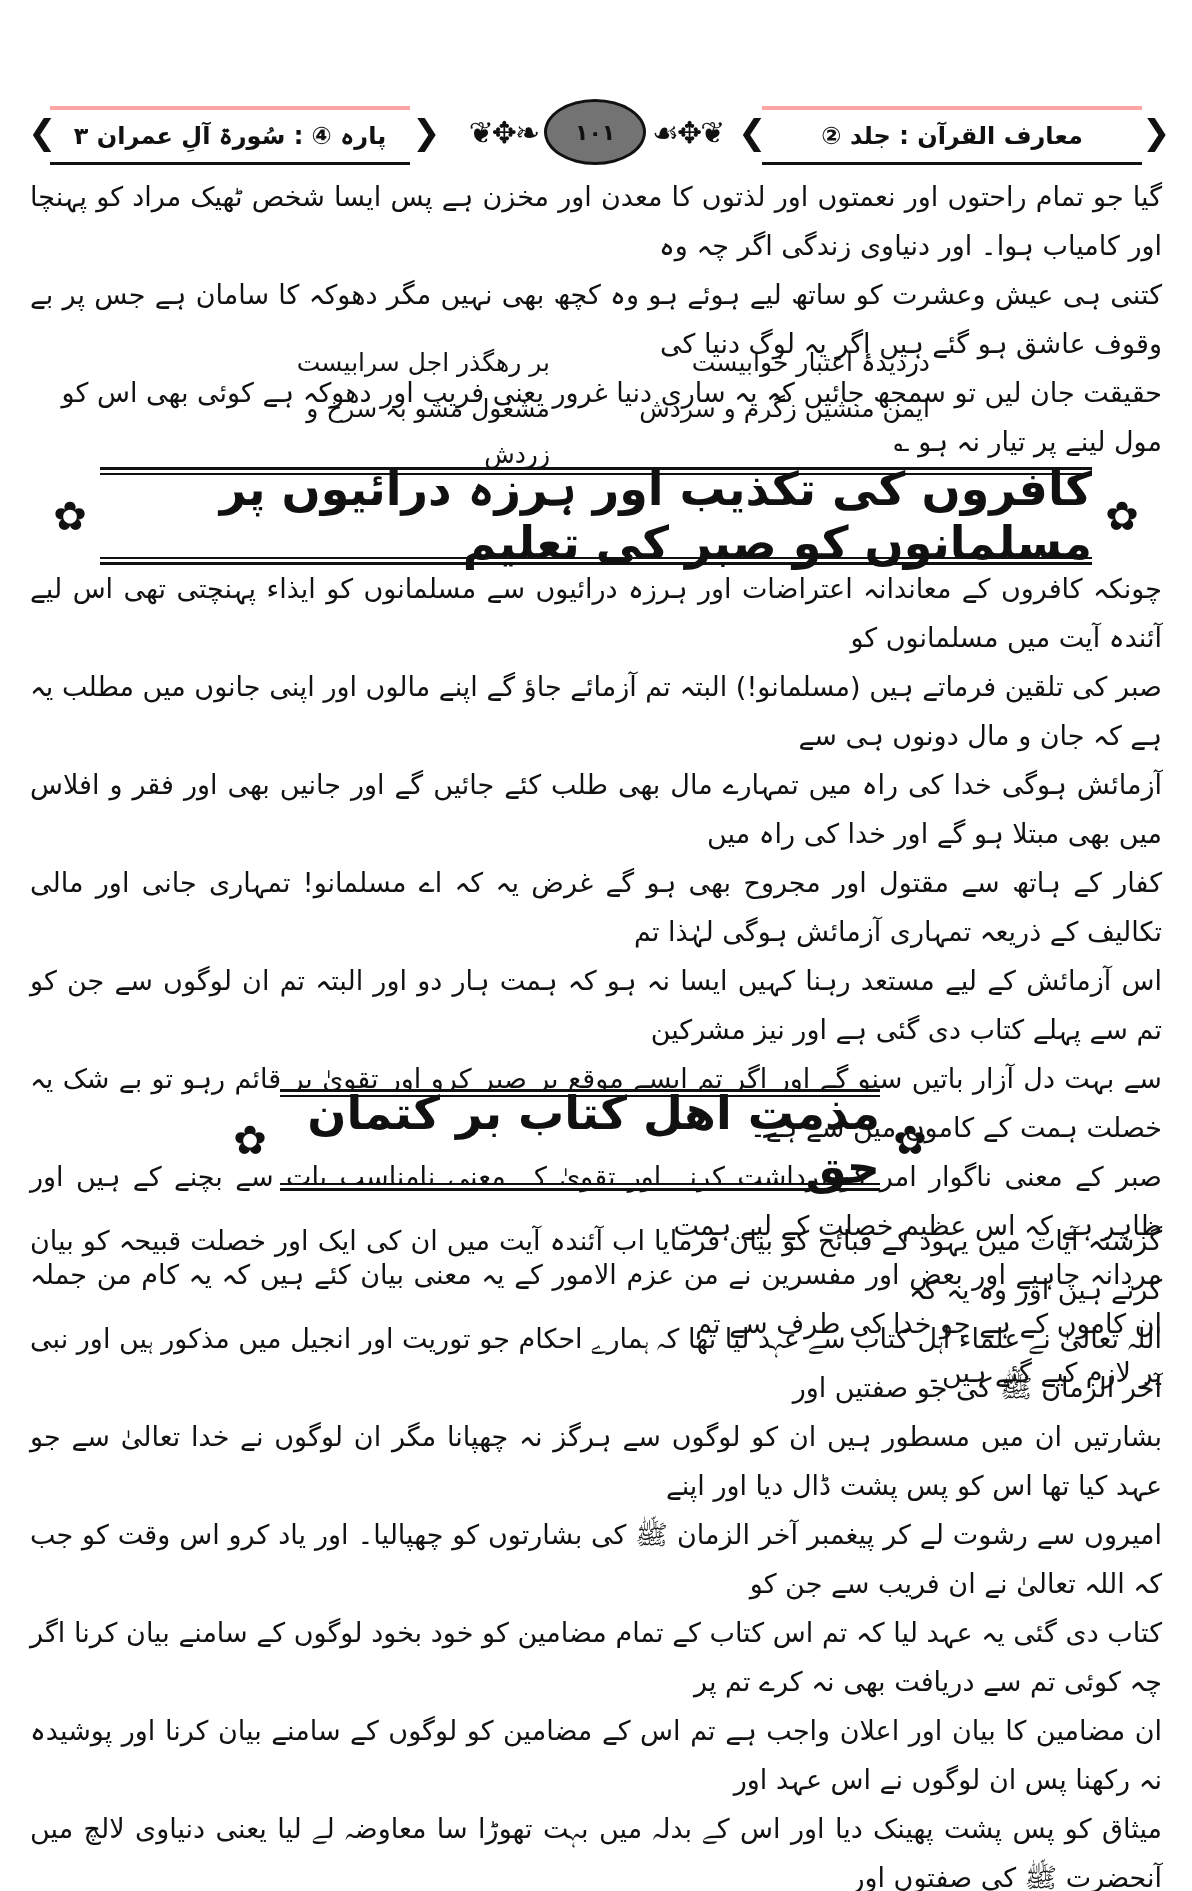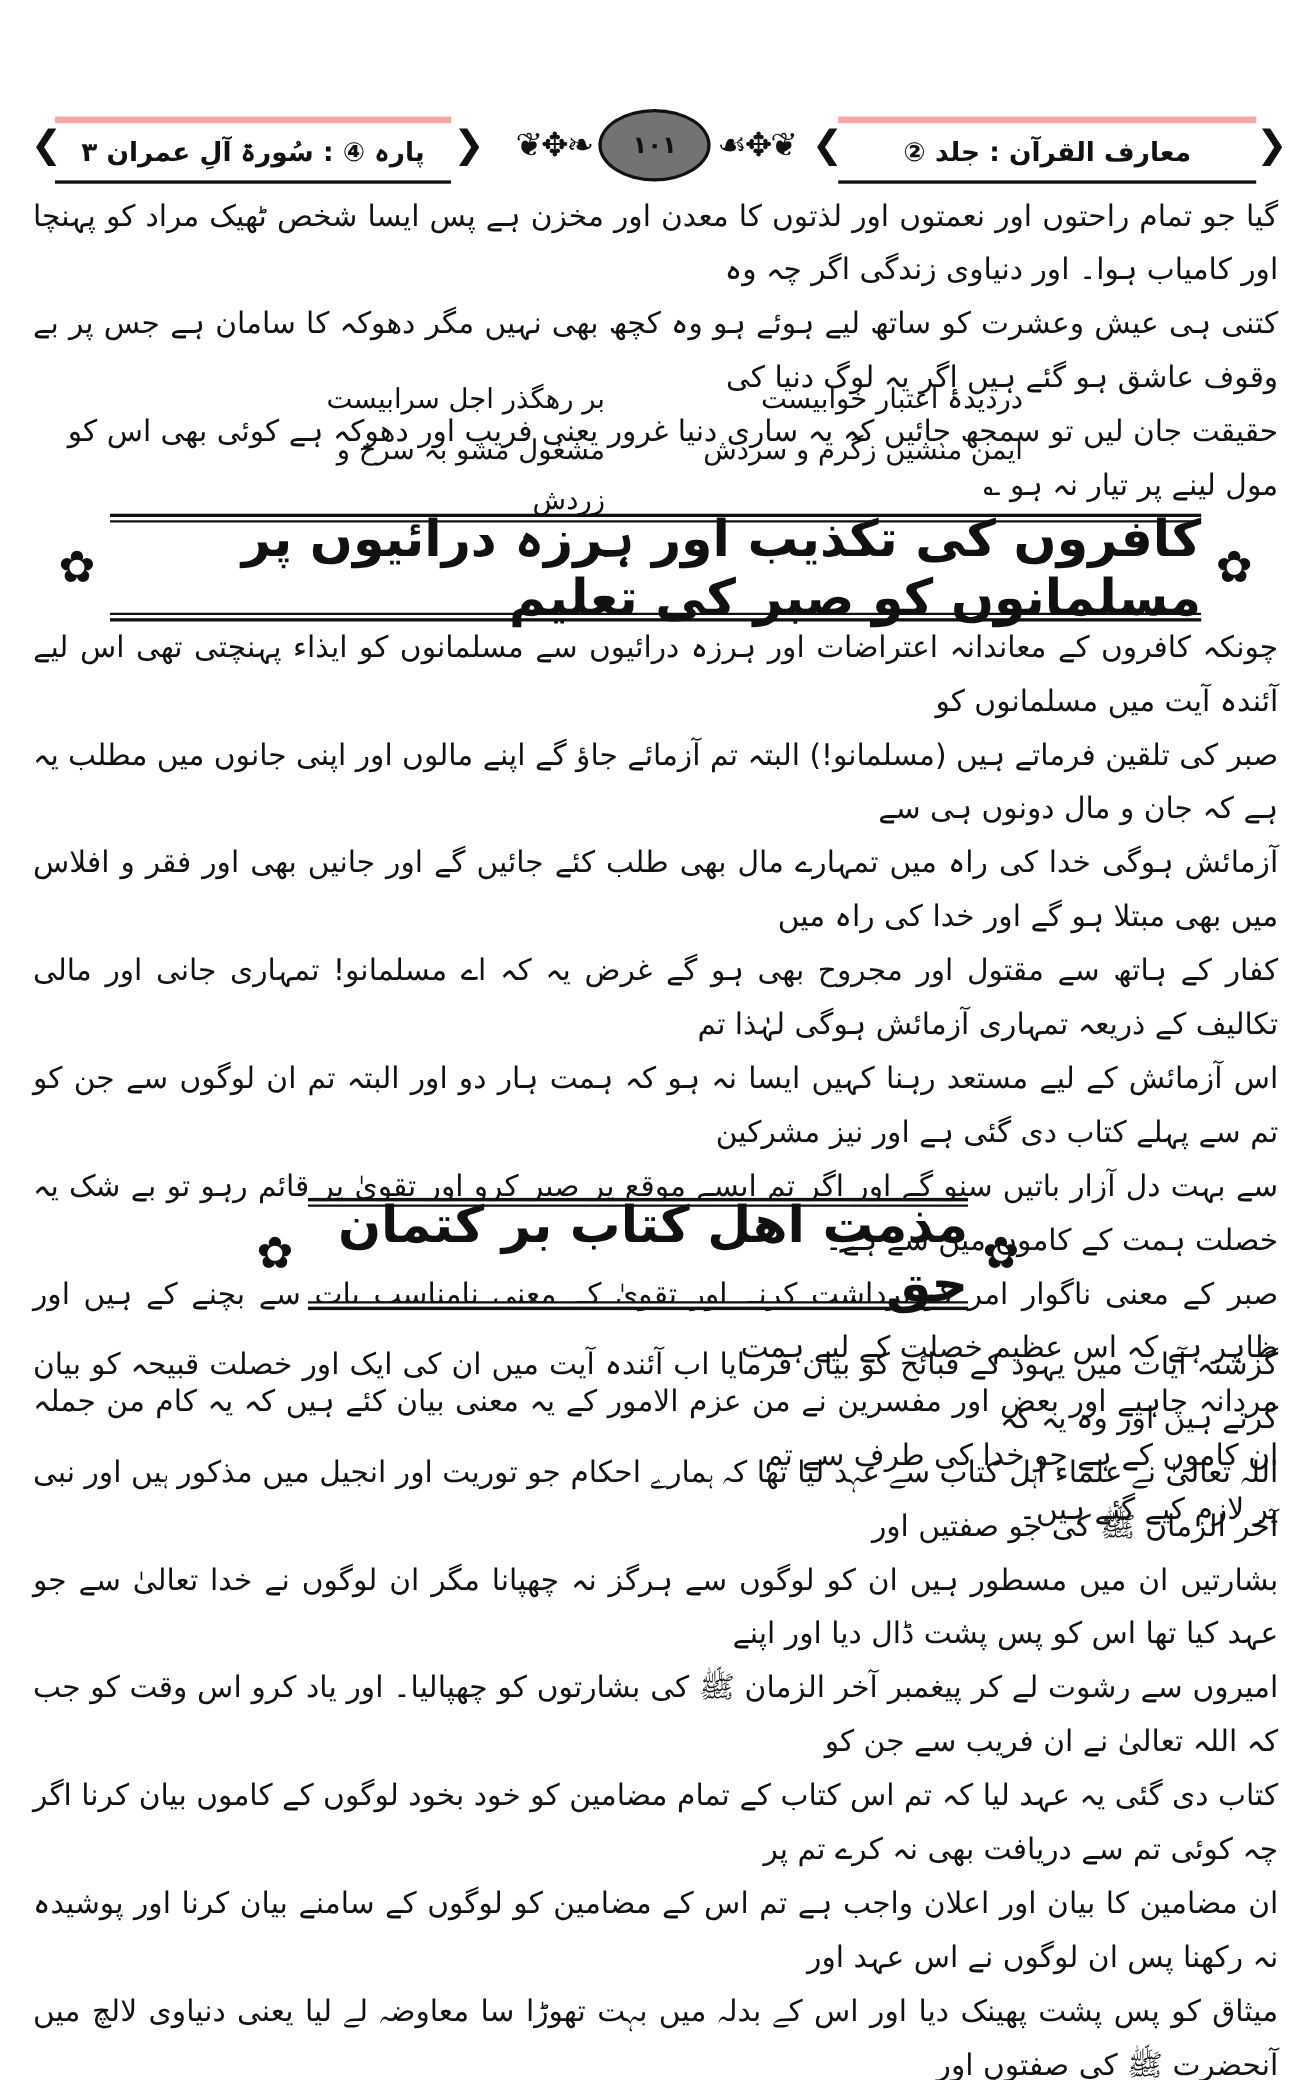--- a/index.html
+++ b/index.html
@@ -2,21 +2,21 @@
 <html><head>
 <meta charset="utf-8">
 <style>
   html, body { margin: 0; padding: 0; background: #ffffff; }
   body { width: 1192px; height: 1891px; position: relative; overflow: hidden; font-family: "DejaVu Sans", sans-serif; color: #111; }
   .page { position: absolute; left: 0; top: 0; width: 1192px; height: 1891px; }
   .rtl { direction: rtl; text-align: justify; text-align-last: right; }
 
   
   .header { position: absolute; left: 28px; top: 100px; width: 1136px; height: 66px; }
-  .hbox { position: absolute; top: 6px; height: 52px; border-top: 6px solid #fca5a5; border-bottom: 3px solid #111; display: flex; align-items: center; justify-content: center; font-size: 24px; font-weight: bold; direction: rtl; }
+  .hbox { position: absolute; top: 6px; height: 52px; border-top: 4px solid #fca5a5; border-bottom: 3px solid #111; display: flex; align-items: center; justify-content: center; font-size: 24px; font-weight: bold; direction: rtl; }
   .hbox.left { left: 22px; width: 360px; }
   .hbox.right { right: 22px; width: 380px; }
   .hcap { position: absolute; top: 0; width: 22px; height: 64px; font-size: 34px; line-height: 64px; text-align: center; color: #111; }
   .hcap.l1 { left: 0; } .hcap.l2 { left: 384px; }
   .hcap.r1 { right: 0; } .hcap.r2 { right: 404px; }
   .center-orn { position: absolute; left: 410px; width: 316px; top: 0; height: 64px; display: flex; align-items: center; justify-content: center; }
   .orn { font-size: 30px; color: #111; letter-spacing: -2px; }
   .page-num { width: 96px; height: 60px; border: 3px solid #111; border-radius: 50%; display: flex; align-items: center; justify-content: center; font-size: 22px; font-weight: bold; margin: 0 6px; background: #737373; }
 
   
@@ -108,19 +108,19 @@
       <span>مذمتِ اھل کتاب بر کتمان حق</span>
     </div>
     <span class="cap">✿</span>
   </div>
 
   <div class="para rtl" style="top:1216px;">
     <span class="line">گزشتہ آیات میں یہود کے قبائح کو بیان فرمایا اب آئندہ آیت میں ان کی ایک اور خصلت قبیحہ کو بیان کرتے ہیں اور وہ یہ کہ</span>
     <span class="line">اللہ تعالیٰ نے علماء اہل کتاب سے عہد لیا تھا کہ ہمارے احکام جو توریت اور انجیل میں مذکور ہیں اور نبی آخر الزمان ﷺ کی جو صفتیں اور</span>
     <span class="line">بشارتیں ان میں مسطور ہیں ان کو لوگوں سے ہرگز نہ چھپانا مگر ان لوگوں نے خدا تعالیٰ سے جو عہد کیا تھا اس کو پس پشت ڈال دیا اور اپنے</span>
     <span class="line">امیروں سے رشوت لے کر پیغمبر آخر الزمان ﷺ کی بشارتوں کو چھپالیا۔ اور یاد کرو اس وقت کو جب کہ اللہ تعالیٰ نے ان فریب سے جن کو</span>
-    <span class="line">کتاب دی گئی یہ عہد لیا کہ تم اس کتاب کے تمام مضامین کو خود بخود لوگوں کے کاموں بیان کرنا اگر چہ کوئی تم سے دریافت بھی نہ کرے تم پر</span>
+    <span class="line">کتاب دی گئی یہ عہد لیا کہ تم اس کتاب کے تمام مضامین کو خود بخود لوگوں کے سامنے بیان کرنا اگر چہ کوئی تم سے دریافت بھی نہ کرے تم پر</span>
     <span class="line">ان مضامین کا بیان اور اعلان واجب ہے تم اس کے مضامین کو لوگوں کے سامنے بیان کرنا اور پوشیدہ نہ رکھنا پس ان لوگوں نے اس عہد اور</span>
     <span class="line">میثاق کو پس پشت پھینک دیا اور اس کے بدلہ میں بہت تھوڑا سا معاوضہ لے لیا یعنی دنیاوی لالچ میں آنحضرت ﷺ کی صفتوں اور</span>
 
   </div>
 
 </div>
 
 </body></html>

